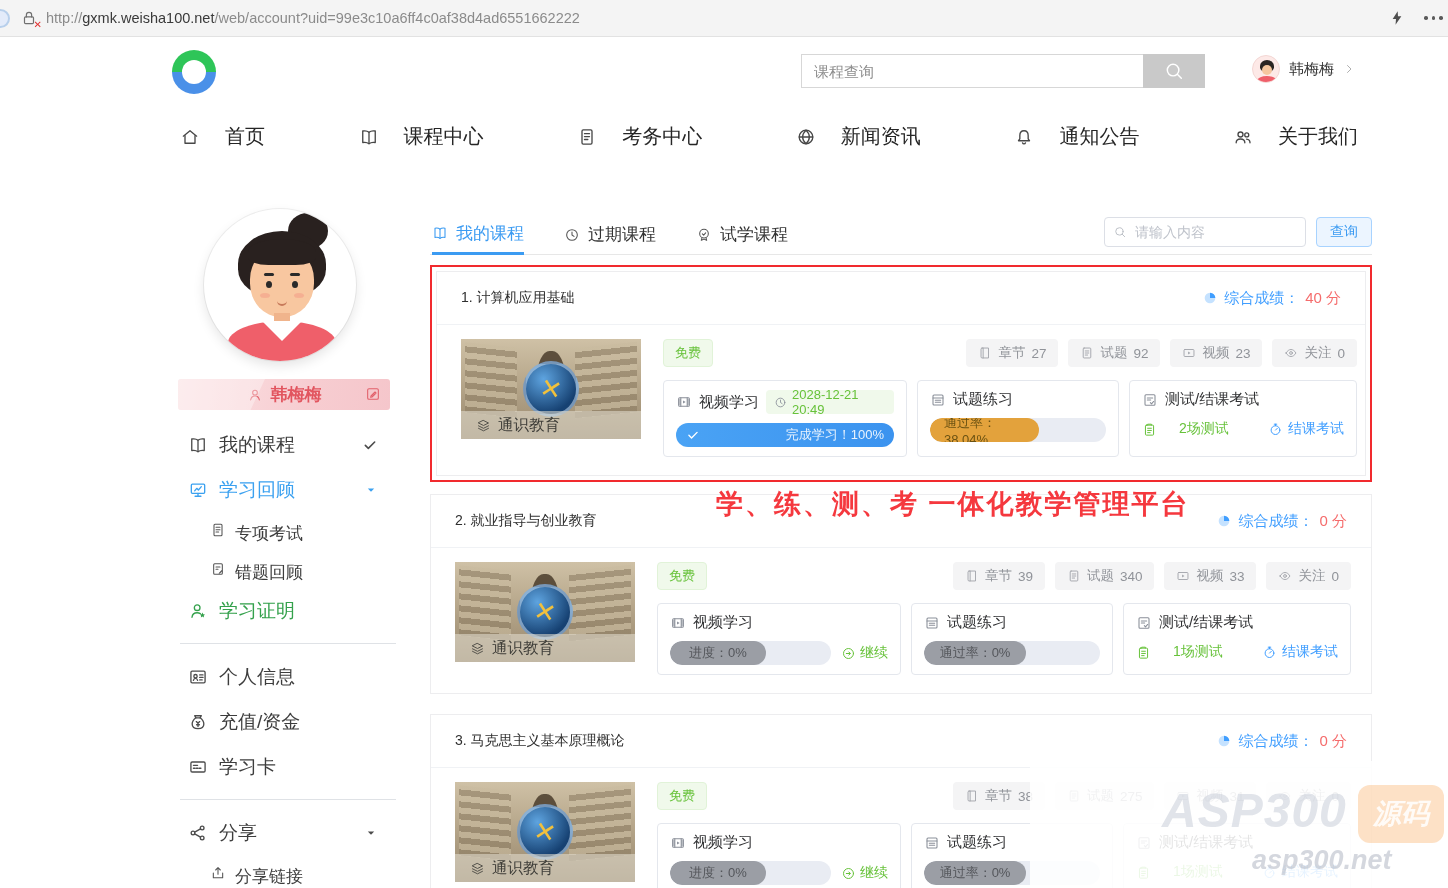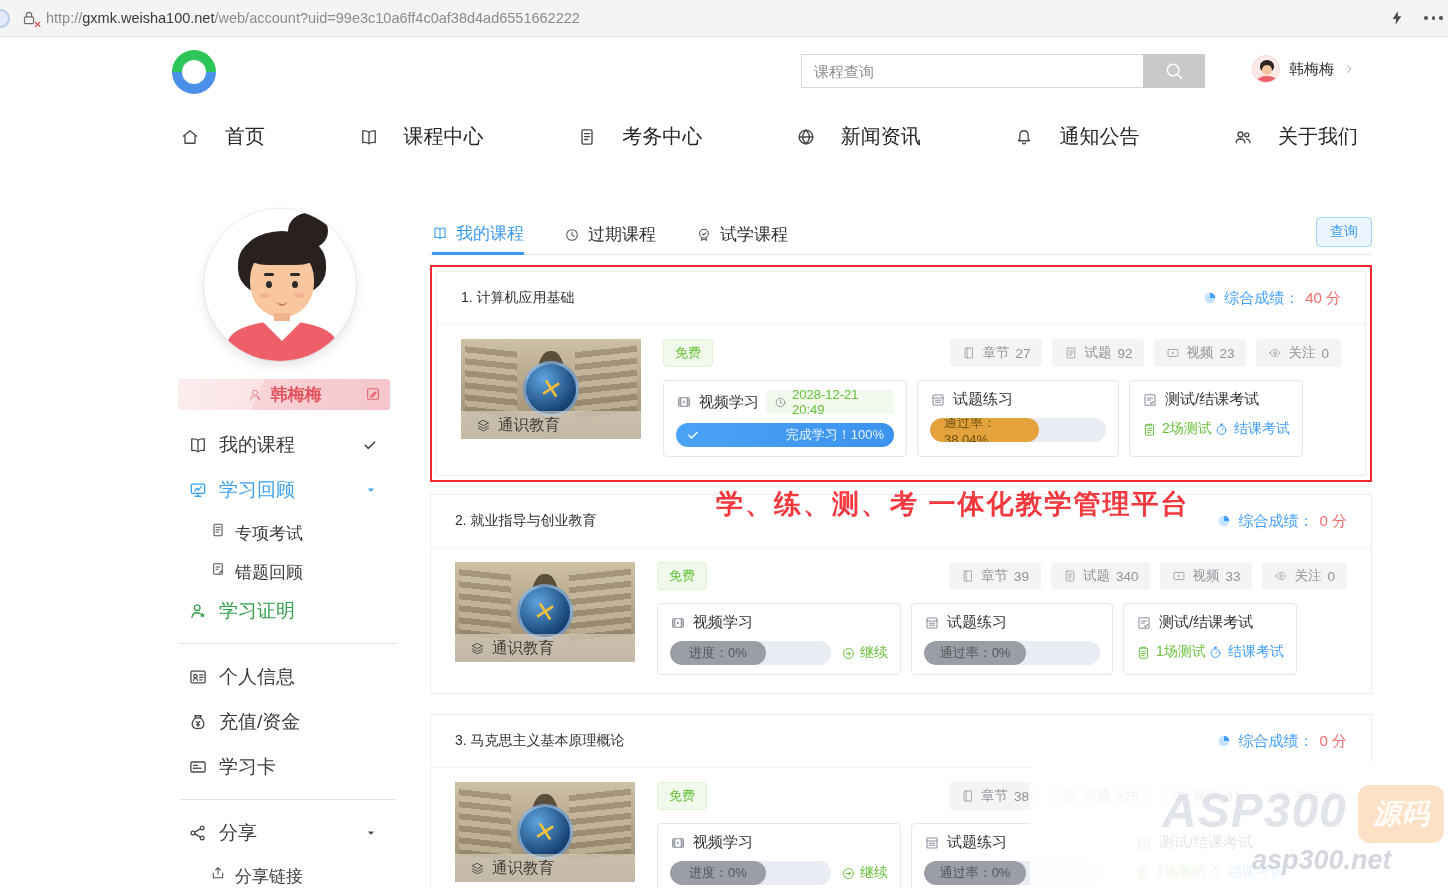--- a/index.html
+++ b/index.html
@@ -139,41 +139,41 @@
   .body-right { flex:1; margin-left:22px; }
   .row-top { display:flex; align-items:center; }
   .free-badge { background:#f0f9eb; border:1px solid #e1f3d8; color:#67c23a; font-size:13px;
     padding:4px 11px; border-radius:4px; }
   .stats { margin-left:auto; display:flex; gap:10px; }
   .stat-chip { display:flex; align-items:center; gap:6px; height:28px; padding:0 12px;
     background:#f4f4f5; border-radius:4px; color:#909399; font-size:13.5px; }
   .stat-chip .ic { color:#a2a5ab; }
   .boxes { display:flex; gap:10px; margin-top:13px; }
   .vbox { border:1px solid #e4e7ed; border-radius:4px; padding:9px 12px; background:#fff; }
-  .b1 { width:244px; } .b2 { width:202px; } .b3 { width:174px; }
+  .b1 { width:244px; } .b2 { width:202px; } .b3 { width:228px; }
   .brow { display:flex; align-items:center; gap:7px; }
   .btitle { font-size:15px; color:#303133; white-space:nowrap; }
   .brow .ic { color:#8a8f99; }
   .datepill { margin-left:auto; display:flex; align-items:center; gap:5px; background:#f0f9eb;
     color:#67c23a; font-size:13px; height:24px; padding:0 8px; border-radius:4px; }
   .bar-done { margin-top:9px; height:24px; border-radius:12px;
     background:linear-gradient(90deg,#4aa3f5,#3b93ef); display:flex; align-items:center;
     justify-content:space-between; padding:0 10px; }
   .bar-done .ic { color:#fff; }
   .done-text { color:rgba(255,255,255,.88); font-size:13px; }
   .progress-row { display:flex; align-items:center; margin-top:9px; gap:10px; }
   .track { flex:1; height:24px; border-radius:12px; background:#e9ecf3; overflow:hidden; }
   .b2 .track { margin-top:9px; }
   .pill { display:flex; align-items:center; justify-content:center; height:24px; border-radius:12px;
     font-size:13px; padding:0 14px; width:58%; min-width:96px; }
   .pill.gray { background:#9b9ea5; color:#54565b; }
   .pill.orange { background:#e3a23c; color:#6b5212; width:62%; }
   .continue { display:flex; align-items:center; gap:4px; color:#67c23a; font-size:14px; cursor:pointer; white-space:nowrap; }
   .exam-row { display:flex; align-items:center; justify-content:space-between; margin-top:11px; }
-  .tests-link { display:flex; align-items:center; gap:5px; color:#67c23a; font-size:14px; cursor:pointer; }
+  .tests-link { display:flex; align-items:center; gap:22px; color:#67c23a; font-size:14px; cursor:pointer; }
   .final-link { display:flex; align-items:center; gap:5px; color:#409eff; font-size:14px; cursor:pointer; }
 
   .annotation { position:absolute; left:716px; top:486px; font-size:27px; font-weight:bold;
     color:#f5383e; letter-spacing:2px; white-space:nowrap; }
 
   .watermark { position:absolute; left:1030px; top:761px; width:418px; height:127px;
     background:rgba(255,255,255,.87); }
   .wm-title { position:absolute; left:132px; top:22px; font-size:48px; font-weight:bold; font-style:italic;
     color:rgba(196,202,214,.5); letter-spacing:1px; }
   .wm-badge { position:absolute; right:4px; top:24px; width:86px; height:58px; border-radius:12px;
@@ -470,20 +470,29 @@
       <span class="ic s16">
           <svg viewBox="0 0 24 24" fill="none" stroke="currentColor" stroke-width="1.6" stroke-linecap="round" stroke-linejoin="round">
             <circle cx="12" cy="10" r="6.5"></circle>
             <path d="M9.5 10.2 l2 2 3-3.4"></path>
             <path d="M9 16 l-1 4 4-1.8 4 1.8 -1-4"></path>
           </svg>
         </span>
       <span>试学课程</span>
     </div>
     <div class="tab-right">
+      <div class="mini-search">
+        <span class="ic s14">
+            <svg viewBox="0 0 24 24" fill="none" stroke="currentColor" stroke-width="1.6" stroke-linecap="round" stroke-linejoin="round">
+              <circle cx="11" cy="11" r="6.3"></circle>
+              <path d="M15.6 15.6 L20 20"></path>
+            </svg>
+          </span>
+        <input placeholder="请输入内容" style="">
+      </div>
       <button class="query-btn">查询</button>
     </div>
   </div>
 
   <div class="hl-box">
     <div class="card">
       <div class="card-head">
         <span class="course-title">1. 计算机应用基础</span>
         <span class="score">
           <span class="ic s16">

